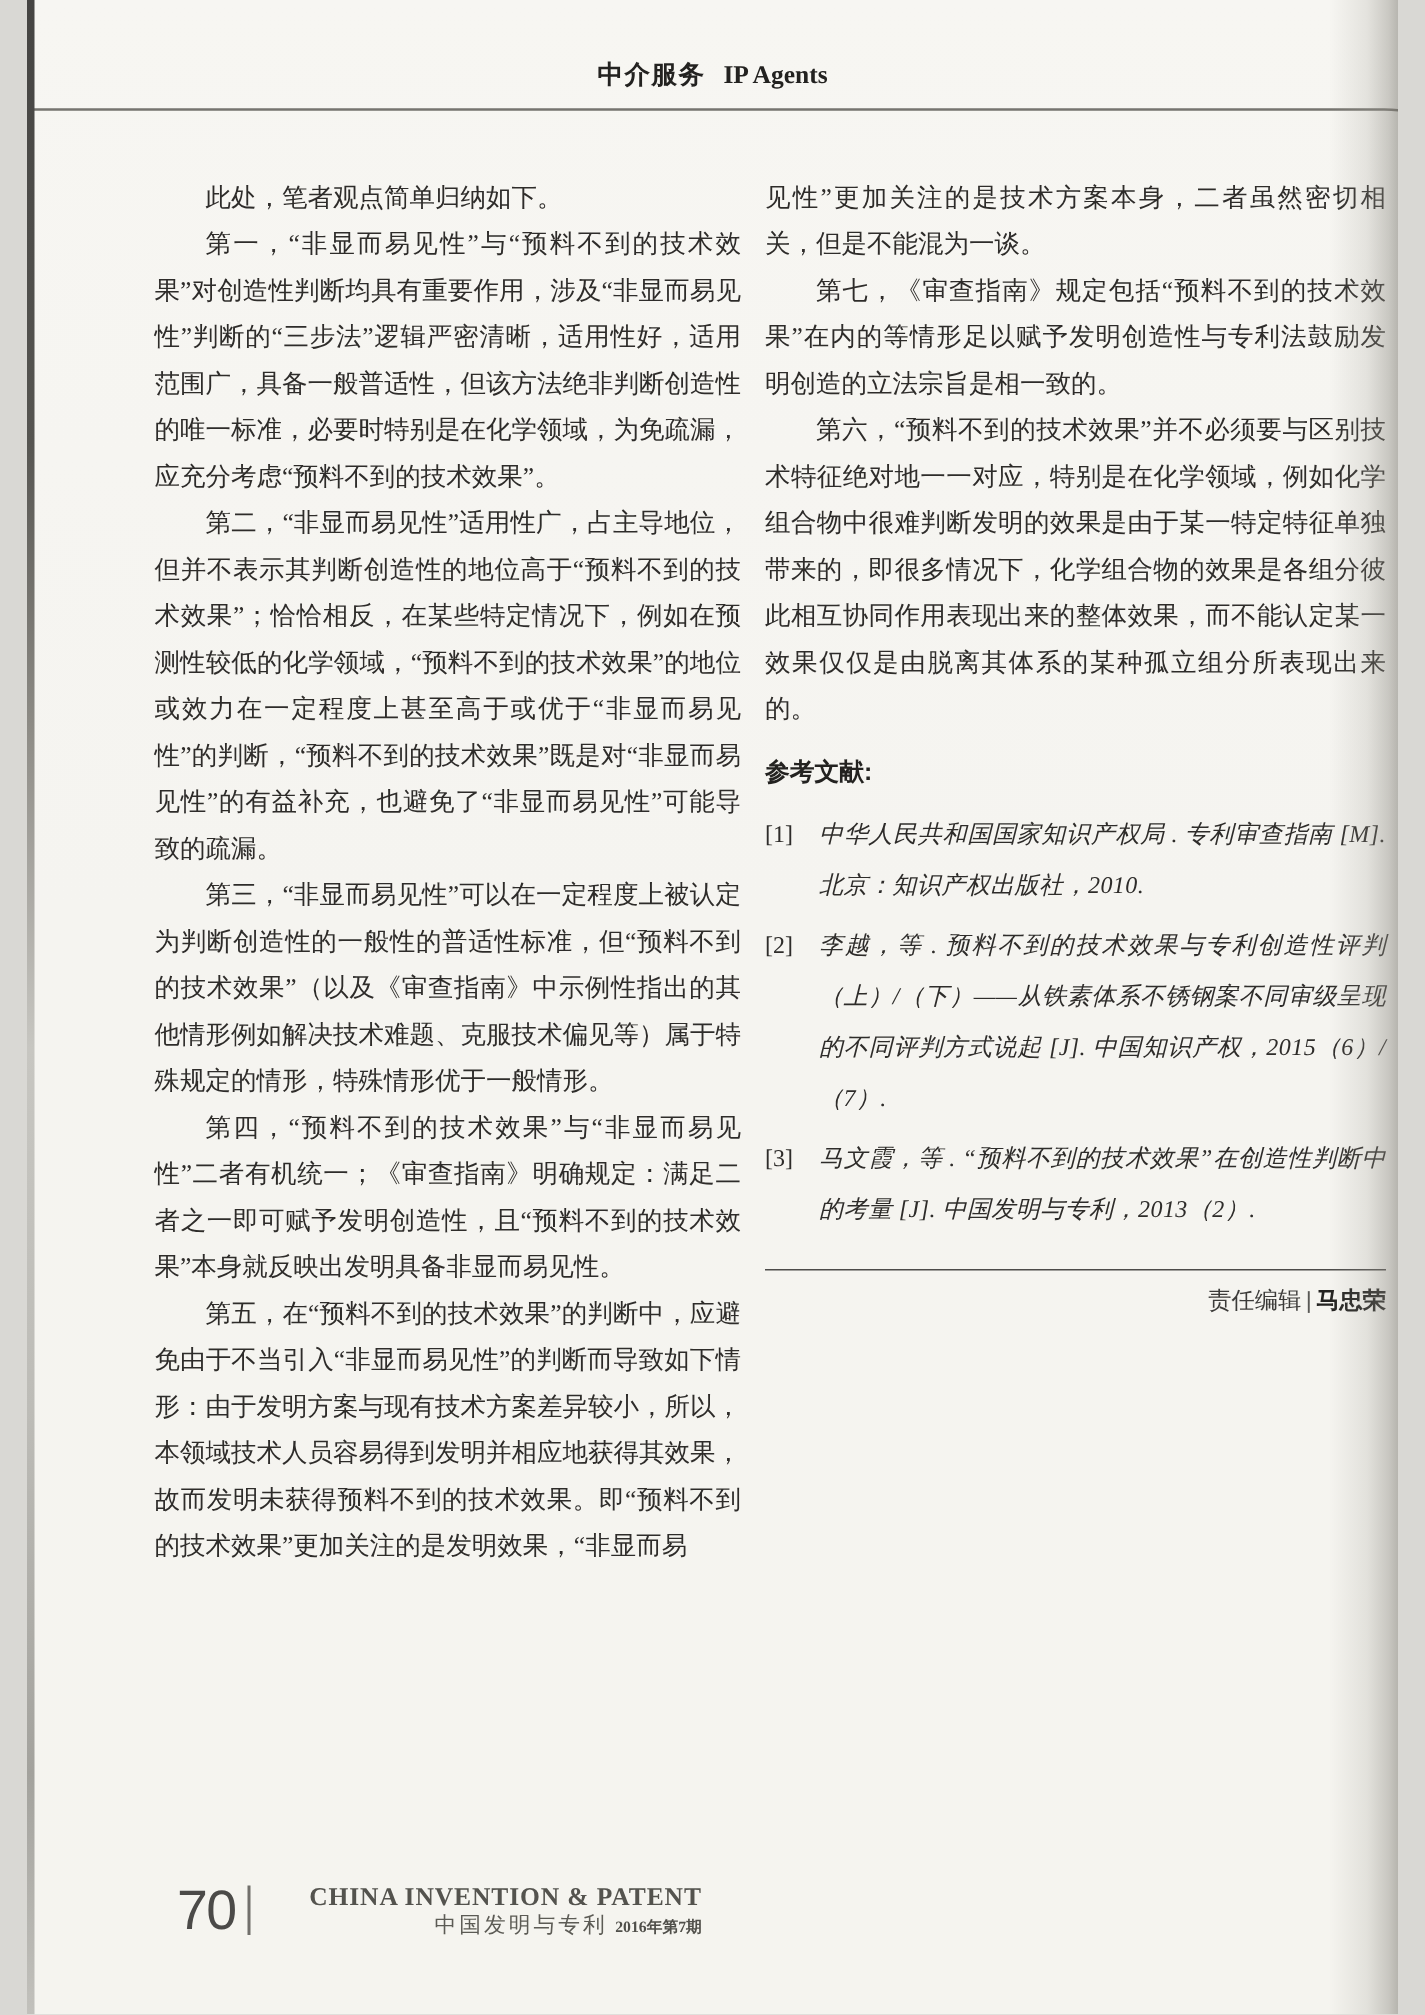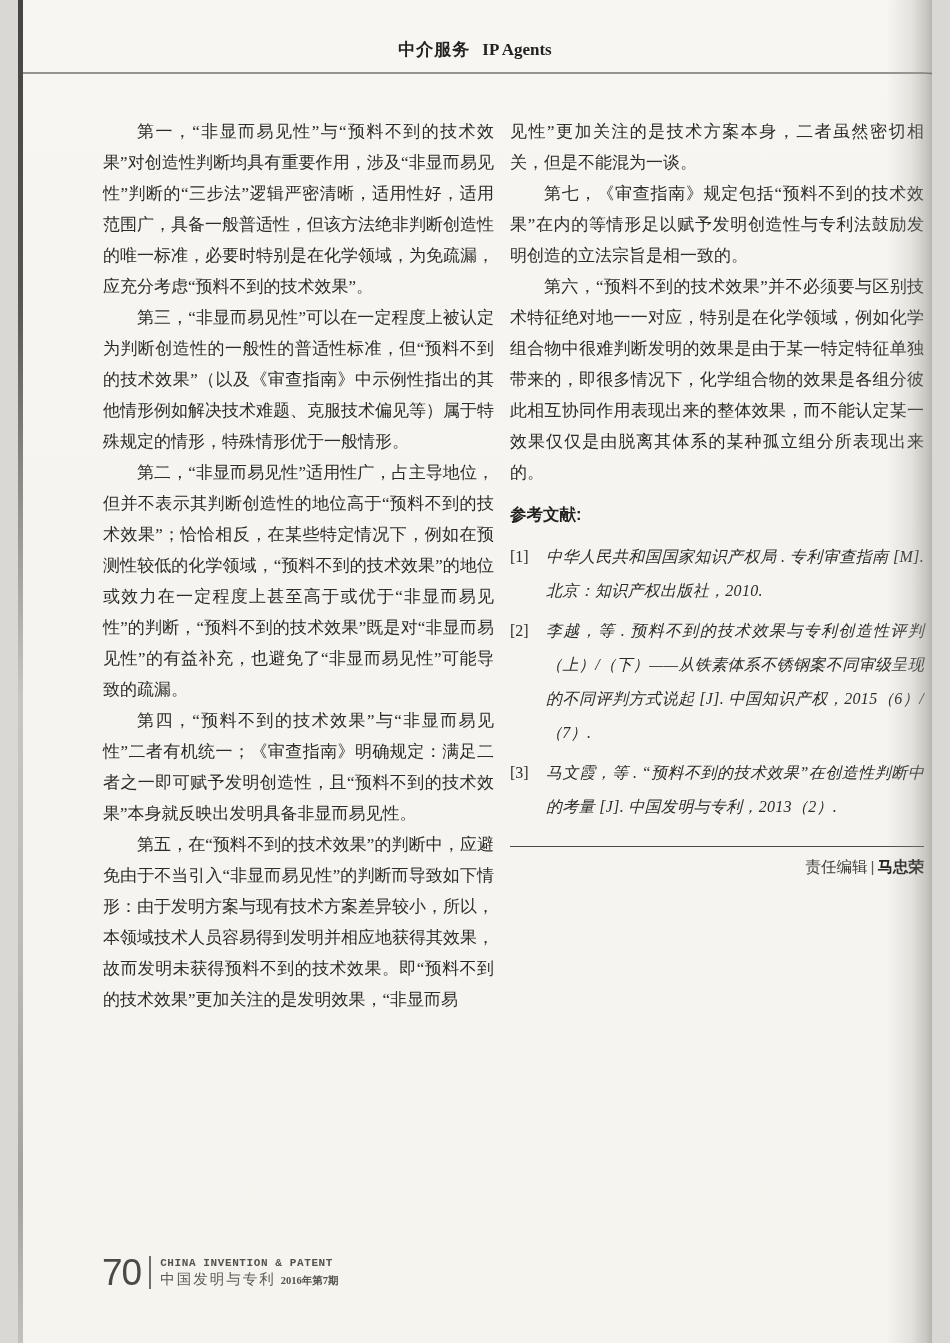--- a/index.html
+++ b/index.html
@@ -56,25 +56,25 @@
   .ref-text { flex:1; font-style:italic; font-size:16px; line-height:34px; text-align:justify; letter-spacing:0.3px; }
 
   
   .credit-rule { margin-top:22px; border-top:1.5px solid #4c4b49; width:100%; }
   .credit { text-align:right; margin-top:10px; font-family:"Liberation Sans","DejaVu Sans",sans-serif; font-size:15.5px; }
   .credit-label { color:#3c3b39; }
   .credit-sep { margin:0 3px; color:#5a5956; font-weight:400; }
   .credit-name { font-weight:700; color:#232220;text-align:center; }
 
   
-  .footer { position:absolute; left:84px; top:1254px; display:flex; align-items:center; z-index:2; }
+  .footer { position:absolute; left:100px; top:1254px; display:flex; align-items:center; z-index:2; }
   .pageno { font-family:"Liberation Sans","DejaVu Sans",sans-serif; font-size:37px; color:#4b4a48; letter-spacing:-1px; line-height:1; }
   .footer-bar { width:2px; height:33px; background:#716f6b; margin:0 9px 0 8px; }
   .footer-text { display:flex; flex-direction:column; justify-content:center; }
-  .journal-en { font-family:Liberation Mono, monospace; font-weight:600; font-size:11px; letter-spacing:0.6px; color:#54534e; line-height:1.25; }
+  .journal-en { font-family:Liberation Serif, serif; font-weight:600; font-size:17px; letter-spacing:0.6px; color:#54534e; line-height:1.25;margin-left:30px; }
   .journal-cn-line { display:flex; align-items:baseline; line-height:1.25;justify-content:flex-end; }
   .journal-cn { font-size:14.5px; letter-spacing:2px; color:#5c5b55; }
   .issue { font-size:10.5px; font-weight:700; color:#504f4a; margin-left:5px; }
 </style>
 </head>
 <body>
 
 <div class="page">
 
   <div class="edge-left"></div>
@@ -82,23 +82,24 @@
 
   <div class="header">
     <span class="sec-cn">中介服务</span><span class="sec-en">IP Agents</span>
   </div>
 
   <svg class="header-rule" viewBox="0 0 950 26" preserveAspectRatio="none">
     <path d="M0 3 L905 3 Q927 3 935 13 L942 23" stroke="#76746f" stroke-width="1.6" fill="none"></path>
   </svg>
 
   <div class="col col-left">
+    <p class="indent">此处，笔者观点简单归纳如下。</p>
     <p class="indent">第一，“非显而易见性”与“预料不到的技术效果”对创造性判断均具有重要作用，涉及“非显而易见性”判断的“三步法”逻辑严密清晰，适用性好，适用范围广，具备一般普适性，但该方法绝非判断创造性的唯一标准，必要时特别是在化学领域，为免疏漏，应充分考虑“预料不到的技术效果”。</p>
+    <p class="indent">第二，“非显而易见性”适用性广，占主导地位，但并不表示其判断创造性的地位高于“预料不到的技术效果”；恰恰相反，在某些特定情况下，例如在预测性较低的化学领域，“预料不到的技术效果”的地位或效力在一定程度上甚至高于或优于“非显而易见性”的判断，“预料不到的技术效果”既是对“非显而易见性”的有益补充，也避免了“非显而易见性”可能导致的疏漏。</p>
     <p class="indent">第三，“非显而易见性”可以在一定程度上被认定为判断创造性的一般性的普适性标准，但“预料不到的技术效果”（以及《审查指南》中示例性指出的其他情形例如解决技术难题、克服技术偏见等）属于特殊规定的情形，特殊情形优于一般情形。</p>
-    <p class="indent">第二，“非显而易见性”适用性广，占主导地位，但并不表示其判断创造性的地位高于“预料不到的技术效果”；恰恰相反，在某些特定情况下，例如在预测性较低的化学领域，“预料不到的技术效果”的地位或效力在一定程度上甚至高于或优于“非显而易见性”的判断，“预料不到的技术效果”既是对“非显而易见性”的有益补充，也避免了“非显而易见性”可能导致的疏漏。</p>
     <p class="indent">第四，“预料不到的技术效果”与“非显而易见性”二者有机统一；《审查指南》明确规定：满足二者之一即可赋予发明创造性，且“预料不到的技术效果”本身就反映出发明具备非显而易见性。</p>
     <p class="indent">第五，在“预料不到的技术效果”的判断中，应避免由于不当引入“非显而易见性”的判断而导致如下情形：由于发明方案与现有技术方案差异较小，所以，本领域技术人员容易得到发明并相应地获得其效果，故而发明未获得预料不到的技术效果。即“预料不到的技术效果”更加关注的是发明效果，“非显而易</p>
   </div>
 
   <div class="col col-right">
     <p class="no-indent">见性”更加关注的是技术方案本身，二者虽然密切相关，但是不能混为一谈。</p>
     <p class="indent">第七，《审查指南》规定包括“预料不到的技术效果”在内的等情形足以赋予发明创造性与专利法鼓励发明创造的立法宗旨是相一致的。</p>
     <p class="indent">第六，“预料不到的技术效果”并不必须要与区别技术特征绝对地一一对应，特别是在化学领域，例如化学组合物中很难判断发明的效果是由于某一特定特征单独带来的，即很多情况下，化学组合物的效果是各组分彼此相互协同作用表现出来的整体效果，而不能认定某一效果仅仅是由脱离其体系的某种孤立组分所表现出来的。</p>
 
     <div class="refs">

